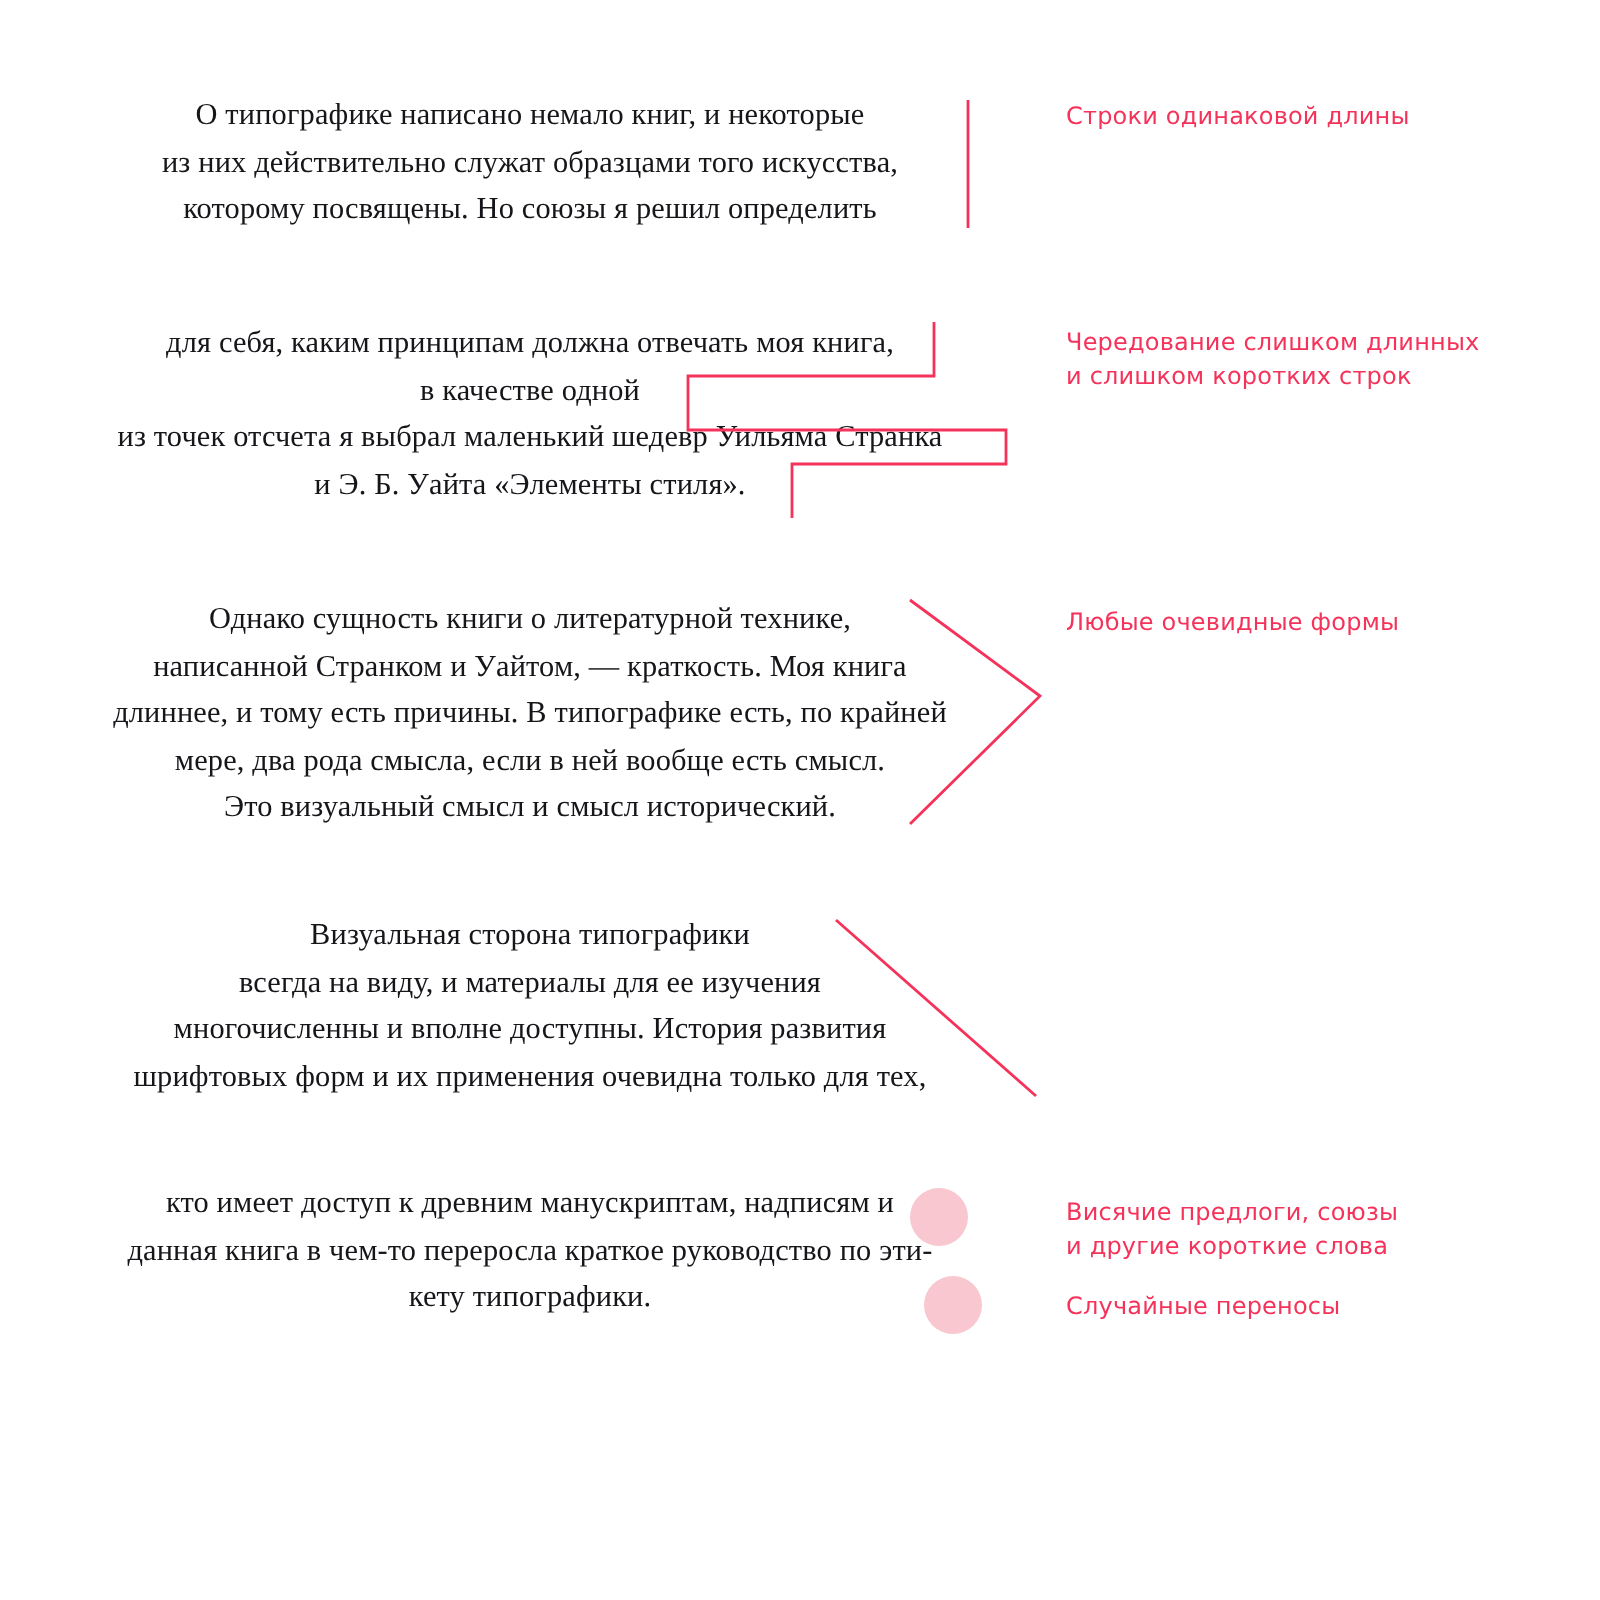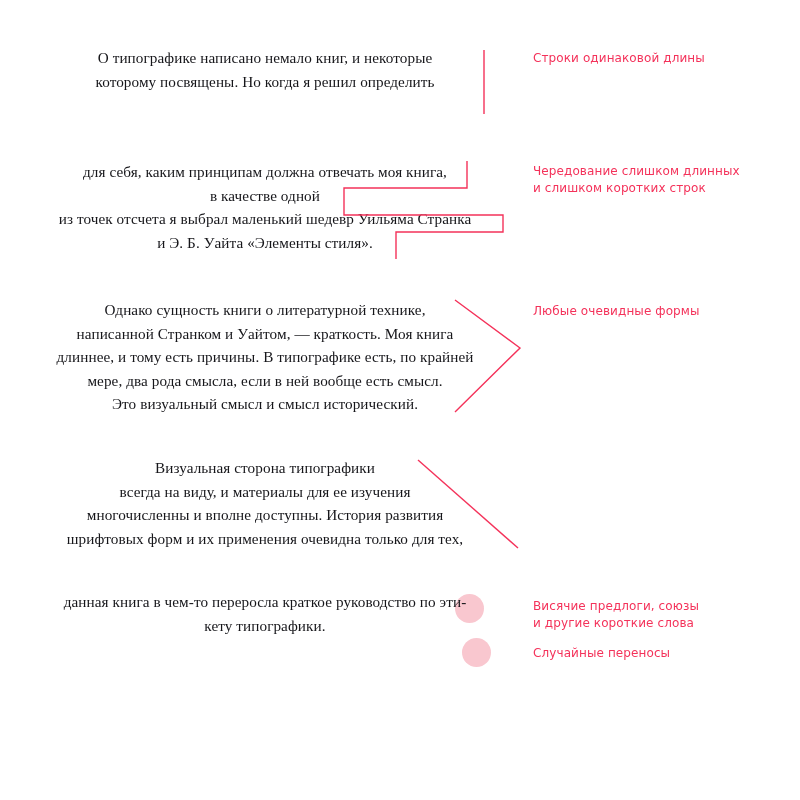--- a/index.html
+++ b/index.html
@@ -102,25 +102,25 @@
 <body>
 
 <div id="stage">
 
   <div id="highlight-layer">
       <div class="hl-circle" style="left: 455px; top: 594px; width: 29px; height: 29px; background: rgb(249, 199, 207);"></div>
       <div class="hl-circle" style="left: 462px; top: 638px; width: 29px; height: 29px; background: rgb(249, 199, 207);"></div>
     </div>
 
   <div class="text-column">
-    <div class="para" id="para-1"><span class="ln">О типографике написано немало книг, и некоторые</span><span class="ln">которому посвящены. Но когда я решил определить</span></div>
+    <div class="para" id="para-1"><span class="ln">О типографике написано немало книг, и некоторые</span><span class="ln">из них действительно служат образцами того искусства,</span><span class="ln">которому посвящены. Но союзы я решил определить</span></div>
     <div class="para" id="para-2"><span class="ln">для себя, каким принципам должна отвечать моя книга,</span><span class="ln">в качестве одной</span><span class="ln">из точек отсчета я выбрал маленький шедевр Уильяма Странка</span><span class="ln">и Э. Б. Уайта «Элементы стиля».</span></div>
     <div class="para" id="para-3"><span class="ln">Однако сущность книги о литературной технике,</span><span class="ln">написанной Странком и Уайтом, — краткость. Моя книга</span><span class="ln">длиннее, и тому есть причины. В типографике есть, по крайней</span><span class="ln">мере, два рода смысла, если в ней вообще есть смысл.</span><span class="ln">Это визуальный смысл и смысл исторический.</span></div>
     <div class="para" id="para-4"><span class="ln">Визуальная сторона типографики</span><span class="ln">всегда на виду, и материалы для ее изучения</span><span class="ln">многочисленны и вполне доступны. История развития</span><span class="ln">шрифтовых форм и их применения очевидна только для тех,</span></div>
-    <div class="para" id="para-5"><span class="ln">данная книга в чем-то переросла краткое руководство по эти-</span><span class="ln">кету типографики.</span></div>
+    <div class="para" id="para-5"><span class="ln">кто имеет доступ к древним манускриптам, надписям и</span><span class="ln">данная книга в чем-то переросла краткое руководство по эти-</span><span class="ln">кету типографики.</span></div>
   </div>
 
   <svg id="marks" viewBox="0 0 800 800" width="800" height="800" fill="none">
       <line x1="484" y1="50" x2="484" y2="114" fill="none" stroke="#f4325a" stroke-width="1.4" stroke-linecap="butt" stroke-linejoin="miter"></line>
       <polyline points="467,161 467,188 344,188 344,215 503,215 503,232 396,232 396,259" fill="none" stroke="#f4325a" stroke-width="1.4" stroke-linecap="butt" stroke-linejoin="miter"></polyline>
       <polyline points="455,300 520,348 455,412" fill="none" stroke="#f4325a" stroke-width="1.4" stroke-linecap="butt" stroke-linejoin="miter"></polyline>
       <line x1="418" y1="460" x2="518" y2="548" fill="none" stroke="#f4325a" stroke-width="1.4" stroke-linecap="butt" stroke-linejoin="miter"></line>
     </svg>
 
   <div class="caption" id="caption-1">

